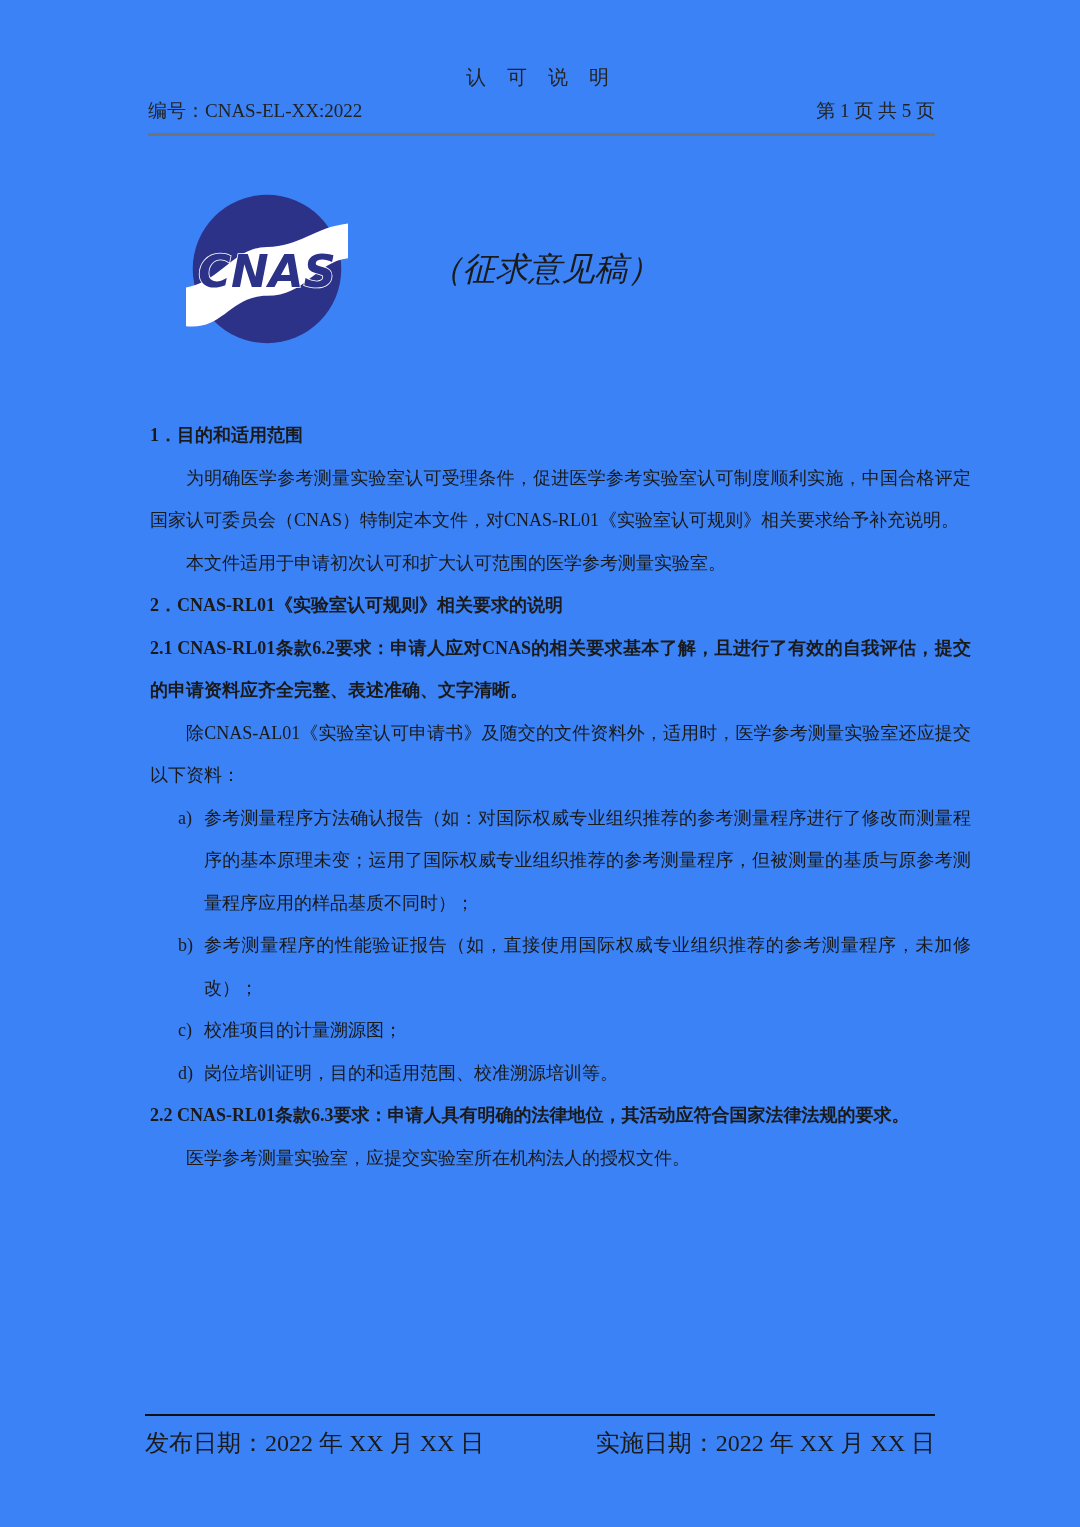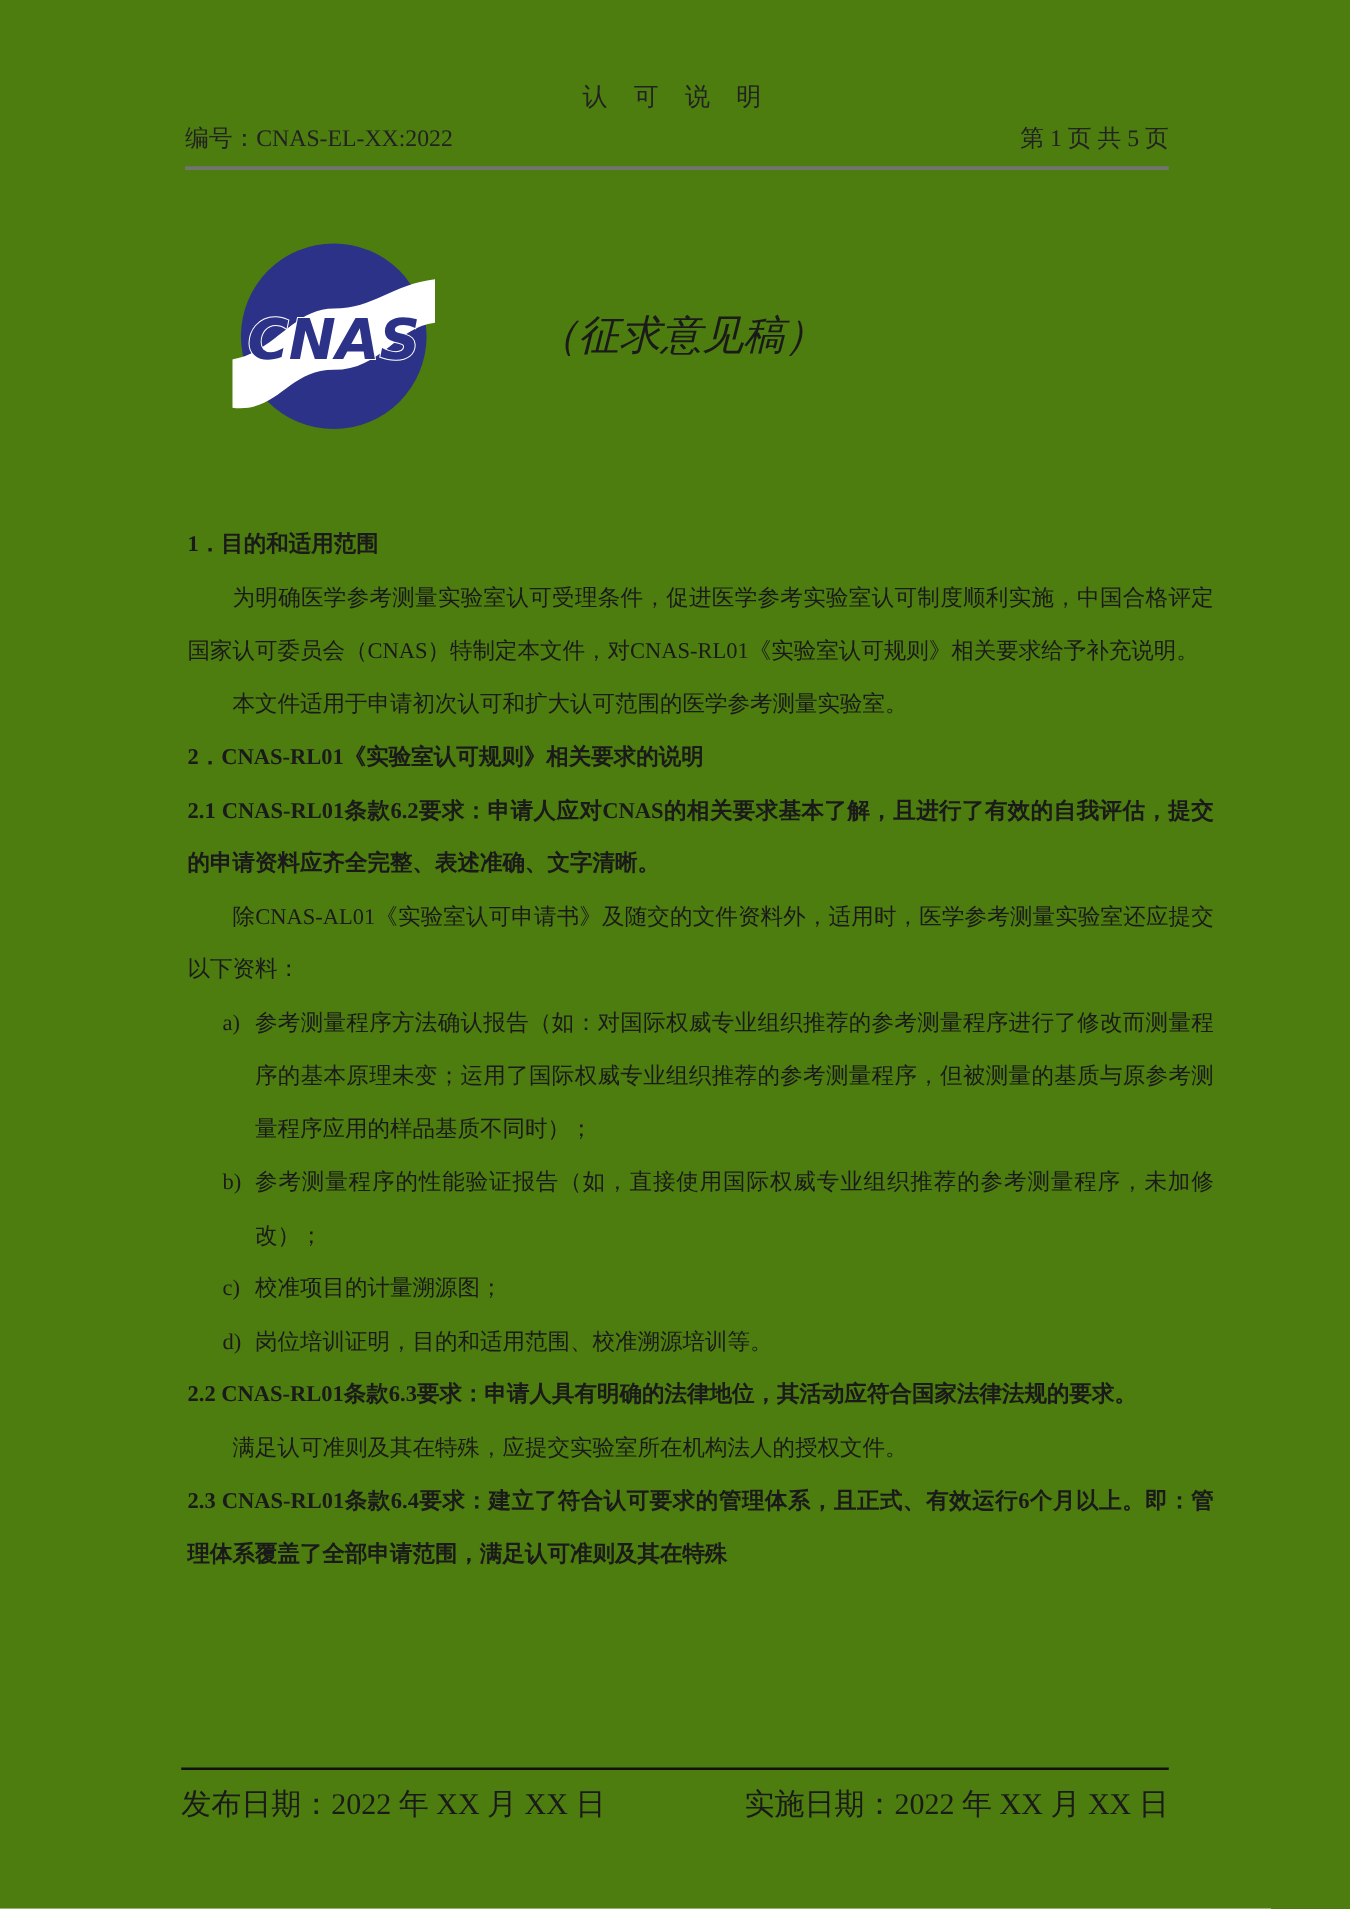--- a/index.html
+++ b/index.html
@@ -5,21 +5,21 @@
   html, body {
     margin: 0;
     padding: 0;
     background: #ffffff;
   }
   .page {
     position: relative;
     width: 1080px;
     height: 1527px;
     margin: 0 auto;
-    background: #4d7c0f;
+    background: #3b82f6;
     color: #1a1a1a;
     font-family: "Liberation Serif", serif;
     overflow: hidden;
     box-sizing: border-box;
   }
 
   
   .header {
     padding: 64px 145px 0 148px;
   }
@@ -156,22 +156,21 @@
         <span class="marker">c)</span>
         <span>校准项目的计量溯源图；</span>
       </li>
       <li>
         <span class="marker">d)</span>
         <span>岗位培训证明，目的和适用范围、校准溯源培训等。</span>
       </li>
     </ol>
 
     <p class="bold">2.2 CNAS-RL01条款6.3要求：申请人具有明确的法律地位，其活动应符合国家法律法规的要求。</p>
-    <p class="indent">满足认可准则及其在特殊，应提交实验室所在机构法人的授权文件。</p>
-    <p class="bold">2.3 CNAS-RL01条款6.4要求：建立了符合认可要求的管理体系，且正式、有效运行6个月以上。即：管理体系覆盖了全部申请范围，满足认可准则及其在特殊</p>
+    <p class="indent">医学参考测量实验室，应提交实验室所在机构法人的授权文件。</p>
   </div>
 
   <div class="footer">
     <span>发布日期：2022 年 XX 月 XX 日</span>
     <span>实施日期：2022 年 XX 月 XX 日</span>
   </div>
 
 </div>
 
 </body></html>

